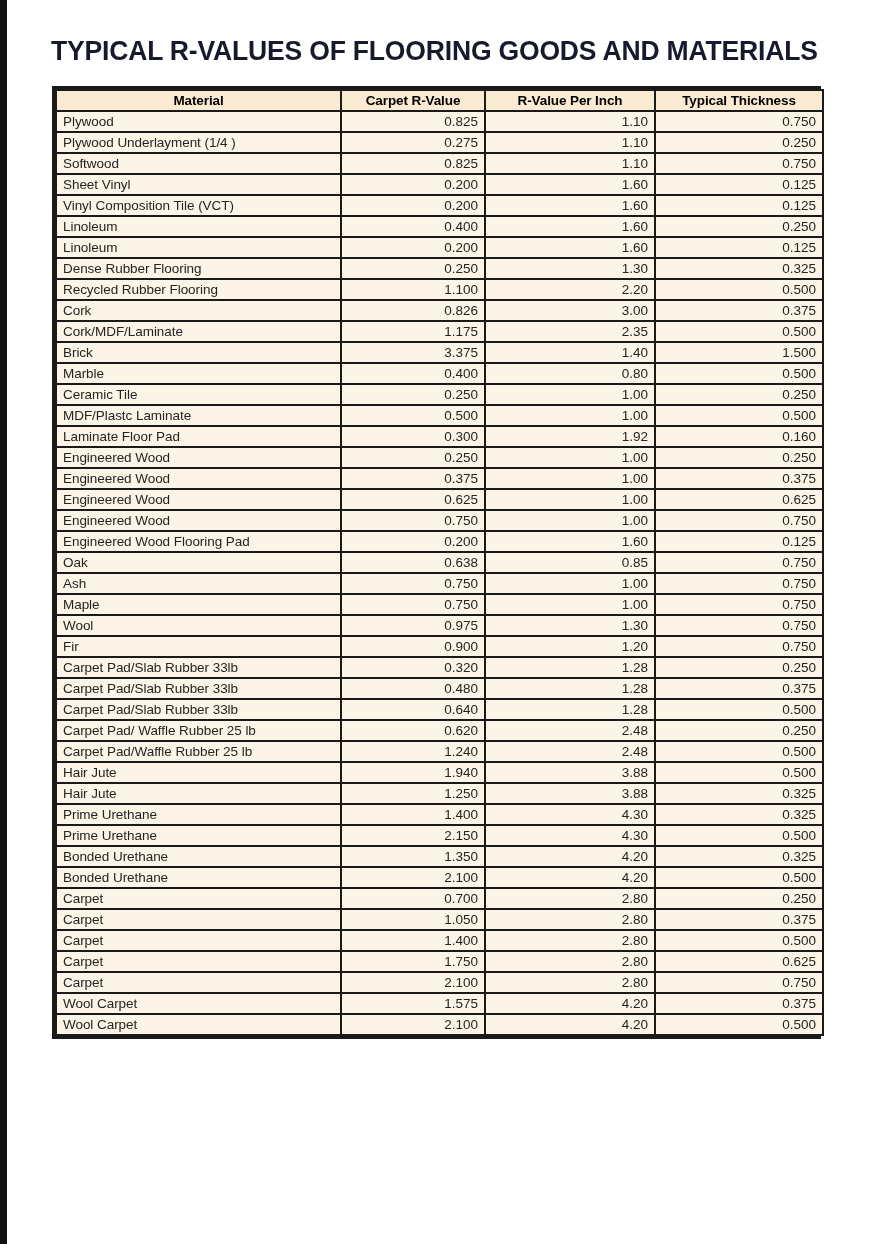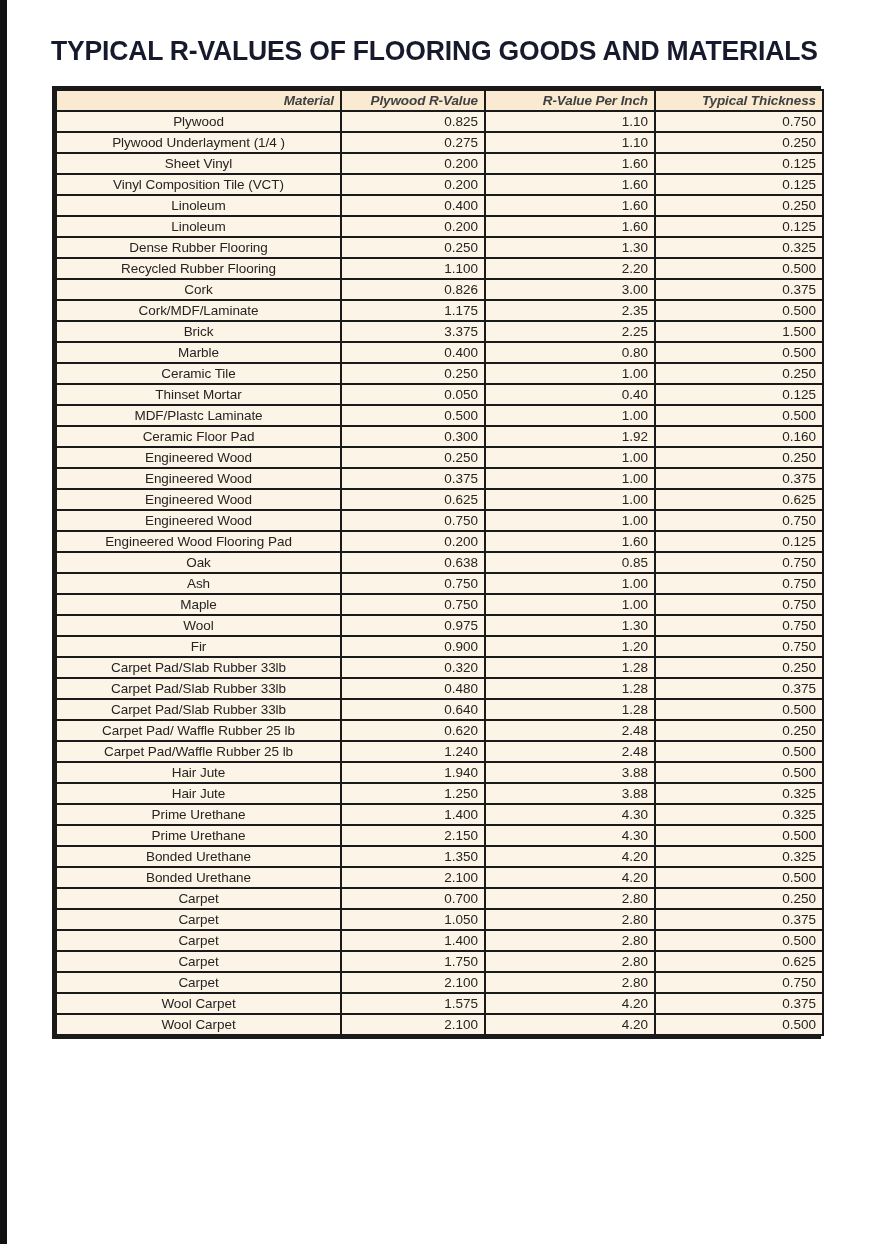--- a/index.html
+++ b/index.html
@@ -83,27 +83,26 @@
     height: 19px;
     padding: 1px 6px 2px 6px;
     color: #262321;
     box-sizing: border-box;
     overflow: hidden;
     white-space: nowrap;
   }
   table.rvalues thead th {
     background: #fbead2;
     font-weight: bold;
-    text-align: right;
-    color: #404040;
+    text-align: center;
+    color: #000000;
     letter-spacing: -0.1px;
-    font-style: italic;
   }
   table.rvalues tbody td.material {
-    text-align: center;
+    text-align: left;
     letter-spacing: -0.05px;
   }
   table.rvalues tbody td.num {
     text-align: right;
   }
 </style>
 </head>
 <body>
 
 <div class="page-edge-left"></div>
@@ -116,39 +115,45 @@
     <table class="rvalues">
       <colgroup>
         <col class="c-material">
         <col class="c-typical">
         <col class="c-perinch">
         <col class="c-thickness">
       </colgroup>
       <thead>
         <tr>
           <th>Material</th>
-          <th>Plywood R-Value</th>
+          <th>Carpet R-Value</th>
           <th>R-Value Per Inch</th>
           <th>Typical Thickness</th>
         </tr>
       </thead>
       <tbody id="table-body">
           <tr>
             <td class="material">Plywood</td>
             <td class="num">0.825</td>
             <td class="num">1.10</td>
             <td class="num">0.750</td>
           </tr>
           <tr>
             <td class="material">Plywood Underlayment (1/4 )</td>
             <td class="num">0.275</td>
             <td class="num">1.10</td>
             <td class="num">0.250</td>
           </tr>
           <tr>
+            <td class="material">Softwood</td>
+            <td class="num">0.825</td>
+            <td class="num">1.10</td>
+            <td class="num">0.750</td>
+          </tr>
+          <tr>
             <td class="material">Sheet Vinyl</td>
             <td class="num">0.200</td>
             <td class="num">1.60</td>
             <td class="num">0.125</td>
           </tr>
           <tr>
             <td class="material">Vinyl Composition Tile (VCT)</td>
             <td class="num">0.200</td>
             <td class="num">1.60</td>
             <td class="num">0.125</td>
@@ -185,49 +190,43 @@
           </tr>
           <tr>
             <td class="material">Cork/MDF/Laminate</td>
             <td class="num">1.175</td>
             <td class="num">2.35</td>
             <td class="num">0.500</td>
           </tr>
           <tr>
             <td class="material">Brick</td>
             <td class="num">3.375</td>
-            <td class="num">2.25</td>
+            <td class="num">1.40</td>
             <td class="num">1.500</td>
           </tr>
           <tr>
             <td class="material">Marble</td>
             <td class="num">0.400</td>
             <td class="num">0.80</td>
             <td class="num">0.500</td>
           </tr>
           <tr>
             <td class="material">Ceramic Tile</td>
             <td class="num">0.250</td>
             <td class="num">1.00</td>
             <td class="num">0.250</td>
           </tr>
           <tr>
-            <td class="material">Thinset Mortar</td>
-            <td class="num">0.050</td>
-            <td class="num">0.40</td>
-            <td class="num">0.125</td>
-          </tr>
-          <tr>
             <td class="material">MDF/Plastc Laminate</td>
             <td class="num">0.500</td>
             <td class="num">1.00</td>
             <td class="num">0.500</td>
           </tr>
           <tr>
-            <td class="material">Ceramic Floor Pad</td>
+            <td class="material">Laminate Floor Pad</td>
             <td class="num">0.300</td>
             <td class="num">1.92</td>
             <td class="num">0.160</td>
           </tr>
           <tr>
             <td class="material">Engineered Wood</td>
             <td class="num">0.250</td>
             <td class="num">1.00</td>
             <td class="num">0.250</td>
           </tr>

